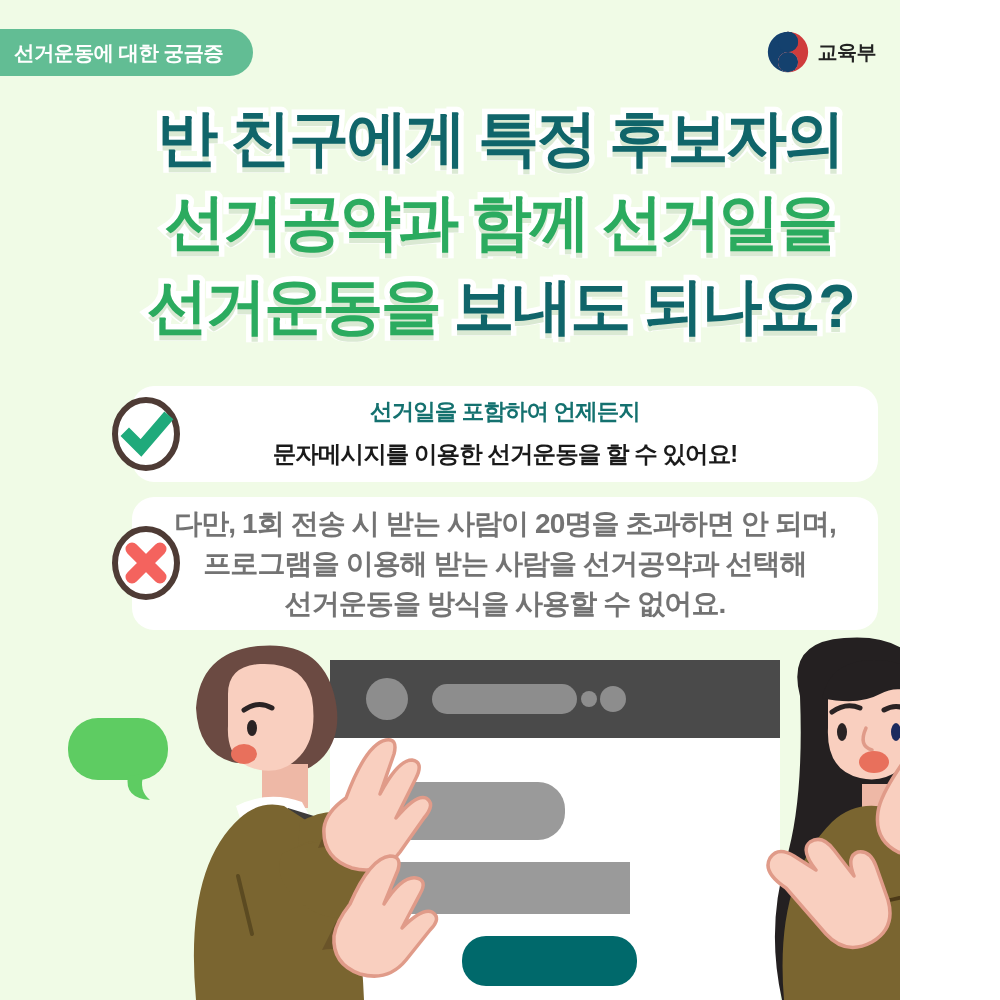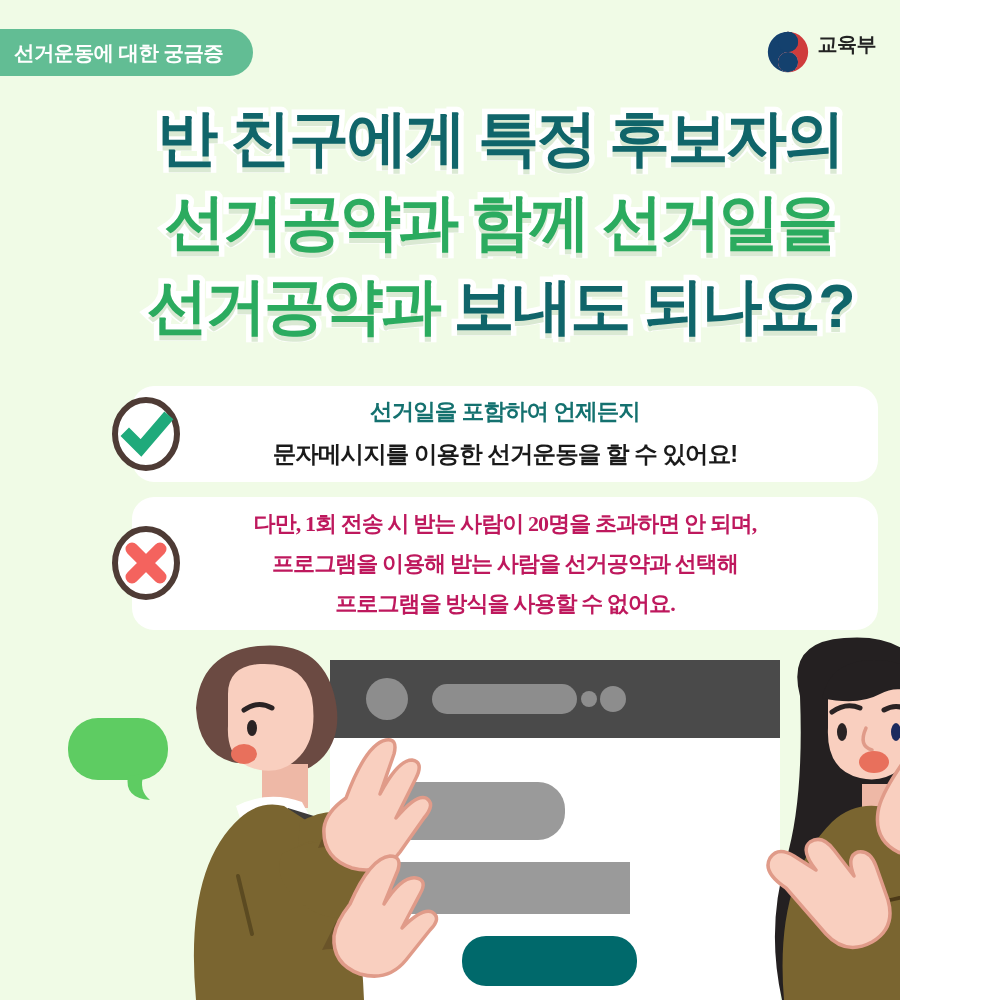--- a/index.html
+++ b/index.html
@@ -35,20 +35,21 @@
     letter-spacing: -0.6px;
     white-space: nowrap;
   }
 
   
   .logo-wrap {
     position: absolute;
     right: 24px;
     top: 31px;
     display: flex;
+    align-items: center;
     gap: 9px;
   }
   .logo-mark { width: 42px; height: 42px; display: block; }
   .logo-text {
     font-size: 20px;
     font-weight: bold;
     color: #222222;
     letter-spacing: -0.5px;
     white-space: nowrap;
   }
@@ -101,25 +102,24 @@
     line-height: 32px;
   }
   .line-body {
     font-size: 23.5px;
     font-weight: bold;
     color: #1a1a1a;
     line-height: 36px;
     margin-top: 8px;
   }
   .line-body-sm {
-    font-size: 22px;
-    font-weight: bold;
-    color: #be185d;
+    font-size: 28px;
+    font-weight: bold;
+    color: #737373;
     line-height: 40px;
-    font-family: Liberation Serif, serif;
   }
 
   
   .status-icon {
     position: absolute;
     width: 72px;
     height: 78px;
   }
   #icon-check { left: 110px; top: 395px; }
   #icon-cross { left: 110px; top: 524px; }
@@ -158,41 +158,41 @@
   </div>
 
   <div class="headline">
     <div class="hl-line">
       <span class="hl-seg hl-dark">반 친구에게 특정 후보자의</span>
     </div>
     <div class="hl-line">
       <span class="hl-seg hl-green">선거공약과 함께 선거일을</span>
     </div>
     <div class="hl-line">
-      <span class="hl-seg hl-green">선거공약과</span>
+      <span class="hl-seg hl-green">선거운동을</span>
       <span class="hl-seg hl-dark">보내도 되나요?</span>
     </div>
   </div>
 
   <div class="info-card" id="card-ok">
     <div class="card-line line-head">선거일을 포함하여 언제든지</div>
     <div class="card-line line-body">문자메시지를 이용한 선거운동을 할 수 있어요!</div>
   </div>
 
   <span class="status-icon" id="icon-check">
     <svg viewBox="0 0 72 78" aria-hidden="true">
       <ellipse cx="36" cy="39" rx="31" ry="34" fill="#ffffff" stroke="#4e3b35" stroke-width="6"></ellipse>
       <path d="M19 41 L31 53 L55 25" fill="none" stroke="#1faa7b" stroke-width="12" stroke-linecap="square" stroke-linejoin="miter"></path>
     </svg>
   </span>
 
   <div class="info-card" id="card-no">
     <div class="card-line line-body-sm">다만, 1회 전송 시 받는 사람이 20명을 초과하면 안 되며,</div>
     <div class="card-line line-body-sm">프로그램을 이용해 받는 사람을 선거공약과 선택해</div>
-    <div class="card-line line-body-sm">프로그램을 방식을 사용할 수 없어요.</div>
+    <div class="card-line line-body-sm">선거운동을 방식을 사용할 수 없어요.</div>
   </div>
 
   <span class="status-icon" id="icon-cross">
     <svg viewBox="0 0 72 78" aria-hidden="true">
       <ellipse cx="36" cy="39" rx="31" ry="34" fill="#ffffff" stroke="#4e3b35" stroke-width="6"></ellipse>
       <path d="M22 25 L50 53 M50 25 L22 53" fill="none" stroke="#f4635e" stroke-width="13" stroke-linecap="round"></path>
     </svg>
   </span>
 
   <div class="illus">

